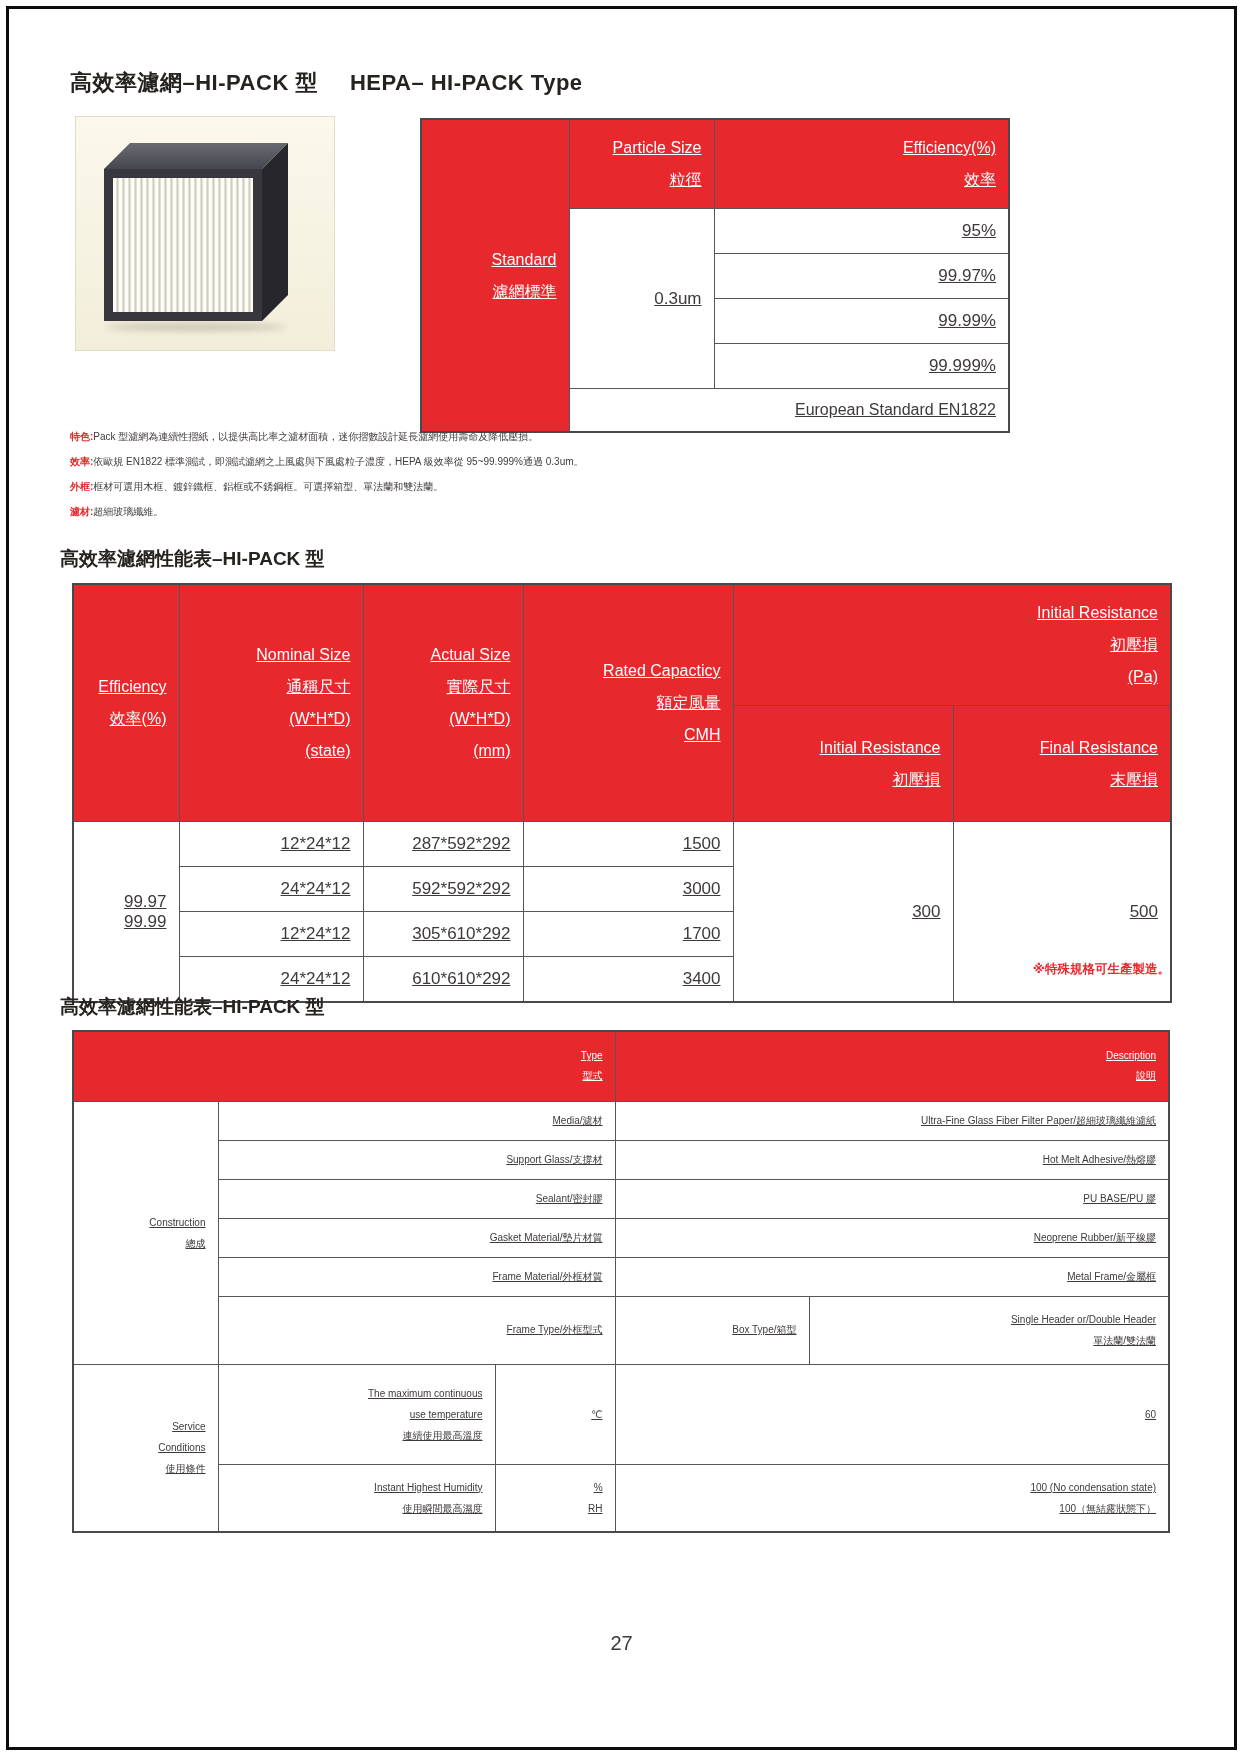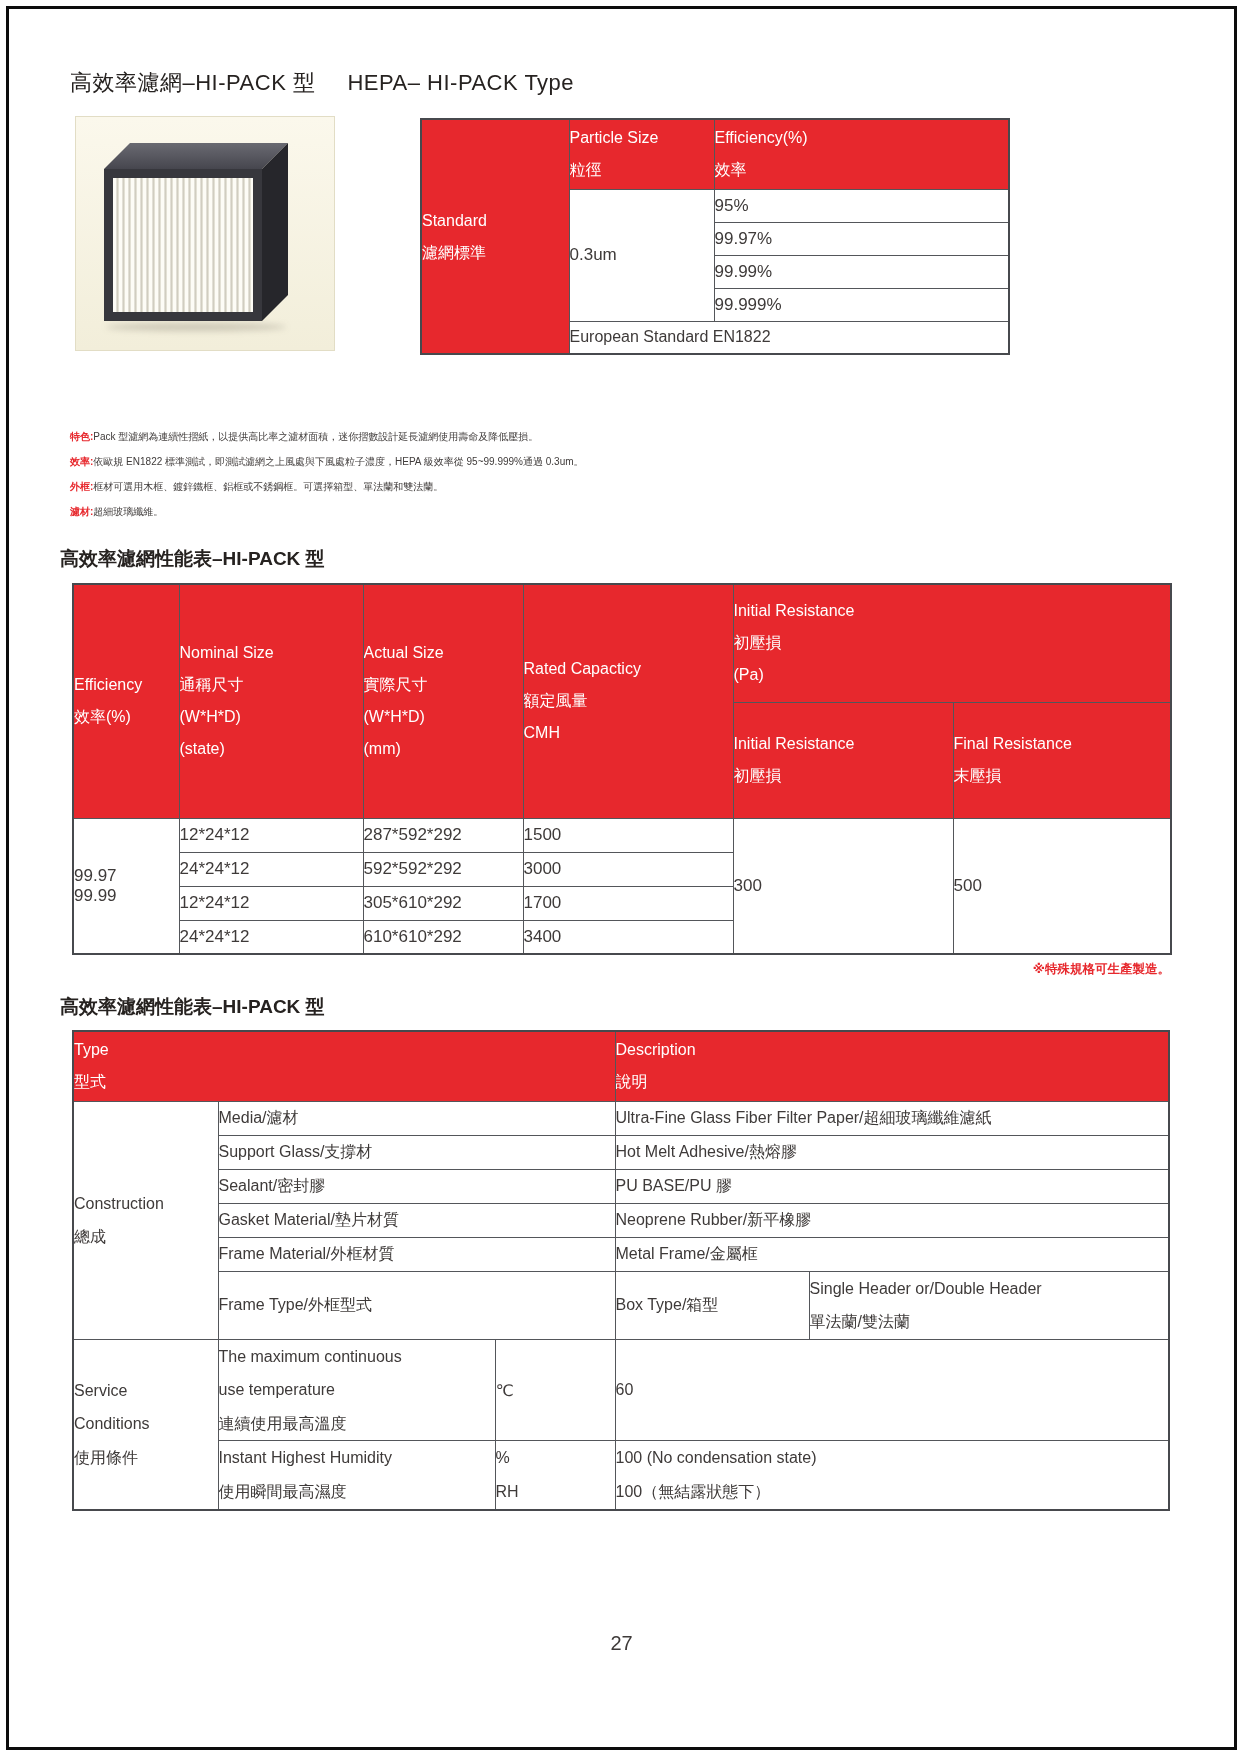--- a/index.html
+++ b/index.html
@@ -3,50 +3,50 @@
 <meta charset="utf-8">
 <style>
   html,body{margin:0;padding:0;}
   body{
     width:1243px;height:1756px;position:relative;background:#ffffff;
     font-family:"Liberation Sans","DejaVu Sans",sans-serif;color:#3e3a39;
     overflow:hidden;
   }
   .frame{position:absolute;inset:6px;border:3px solid #0c0c0c;pointer-events:none;}
 
-  .title{position:absolute;left:70px;top:68px;font-size:22px;font-weight:normal;color:#262220;letter-spacing:.5px;}
+  .title{position:absolute;left:70px;top:68px;font-size:22px;font-weight:bold;color:#262220;letter-spacing:.5px;}
   .title .en{margin-left:32px;}
 
   
   .photo{position:absolute;left:75px;top:116px;width:258px;height:233px;
          background:linear-gradient(#fbf8ec,#f2eeda);border:1px solid #e2ddc5;}
   .ph-top{position:absolute;left:28px;top:26px;width:158px;height:26px;
           background:linear-gradient(#6a6a72,#46464e);
           transform:skewX(-45deg);transform-origin:bottom left;}
   .ph-side{position:absolute;left:186px;top:52px;width:26px;height:152px;background:#26262b;
            transform:skewY(-45deg);transform-origin:top left;}
   .ph-front{position:absolute;left:28px;top:52px;width:158px;height:152px;
             border:9px solid #37373d;box-sizing:border-box;background:#37373d;}
   .ph-media{width:100%;height:100%;
             background:repeating-linear-gradient(90deg,#fdfcf6 0px,#fdfcf6 3px,#c7c3b5 4px,#edebe0 6px);}
   .ph-shadow{position:absolute;left:30px;top:206px;width:180px;height:8px;background:rgba(90,85,70,.25);
              filter:blur(3px);border-radius:50%;}
 
   
   table.tbl{border-collapse:collapse;table-layout:fixed;position:absolute;background:#fff;}
-  table.tbl td{border:1px solid #54565a;text-align:left;vertical-align:middle;padding:0;overflow:hidden;}
+  table.tbl td{border:1px solid #54565a;text-align:right;vertical-align:middle;padding:12px;overflow:hidden;text-decoration:underline;}
   table.tbl{border:2px solid #47494d;}
   td.red{background:var(--red,#e7282d);color:#ffffff;}
   td.red div{line-height:2.0;}
   .ml div{line-height:2.1;}
   .num{font-size:17px;}
 
   .std{left:420px;top:118px;width:588px;font-size:16px;}
   .perf{left:72px;top:583px;width:1098px;font-size:16px;}
-  .spec{left:72px;top:1030px;width:1096px;font-size:16px;}
+  .spec{left:72px;top:1030px;width:1096px;font-size:10px;}
   tr.h70{height:70px;} tr.h33{height:33px;} tr.h34{height:34px;}
   tr.h68{height:68px;} tr.h100{height:100px;} tr.h118{height:118px;} tr.h116{height:116px;}
 
   .features{position:absolute;left:70px;top:424px;width:1116px;font-size:10px;
             line-height:25px;color:#3f3b3a;}
   .feat-label{color:var(--red,#e7282d);font-weight:bold;}
 
   .sec{position:absolute;left:60px;font-size:19px;font-weight:bold;color:#262220;}
   .sec.s1{top:546px;} .sec.s2{top:994px;}
 

